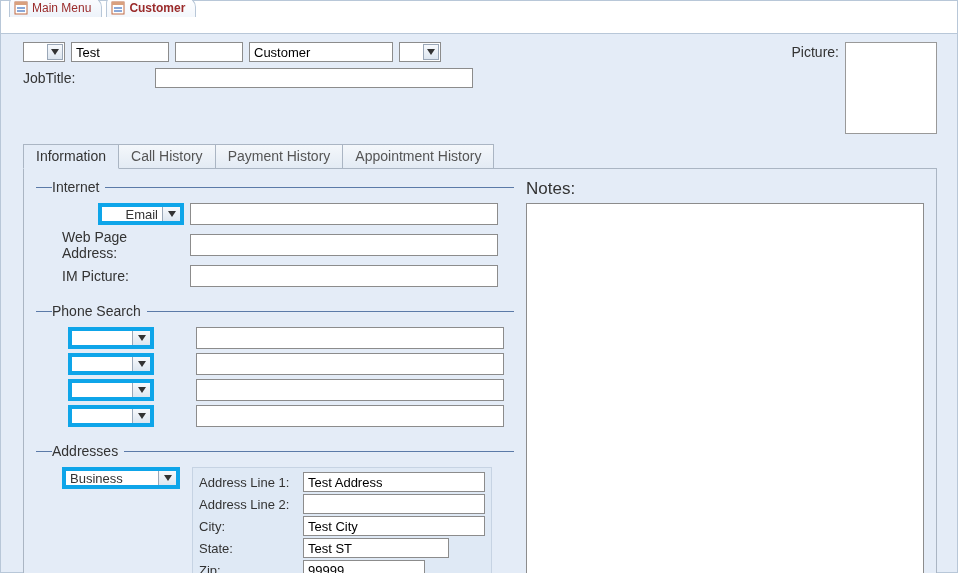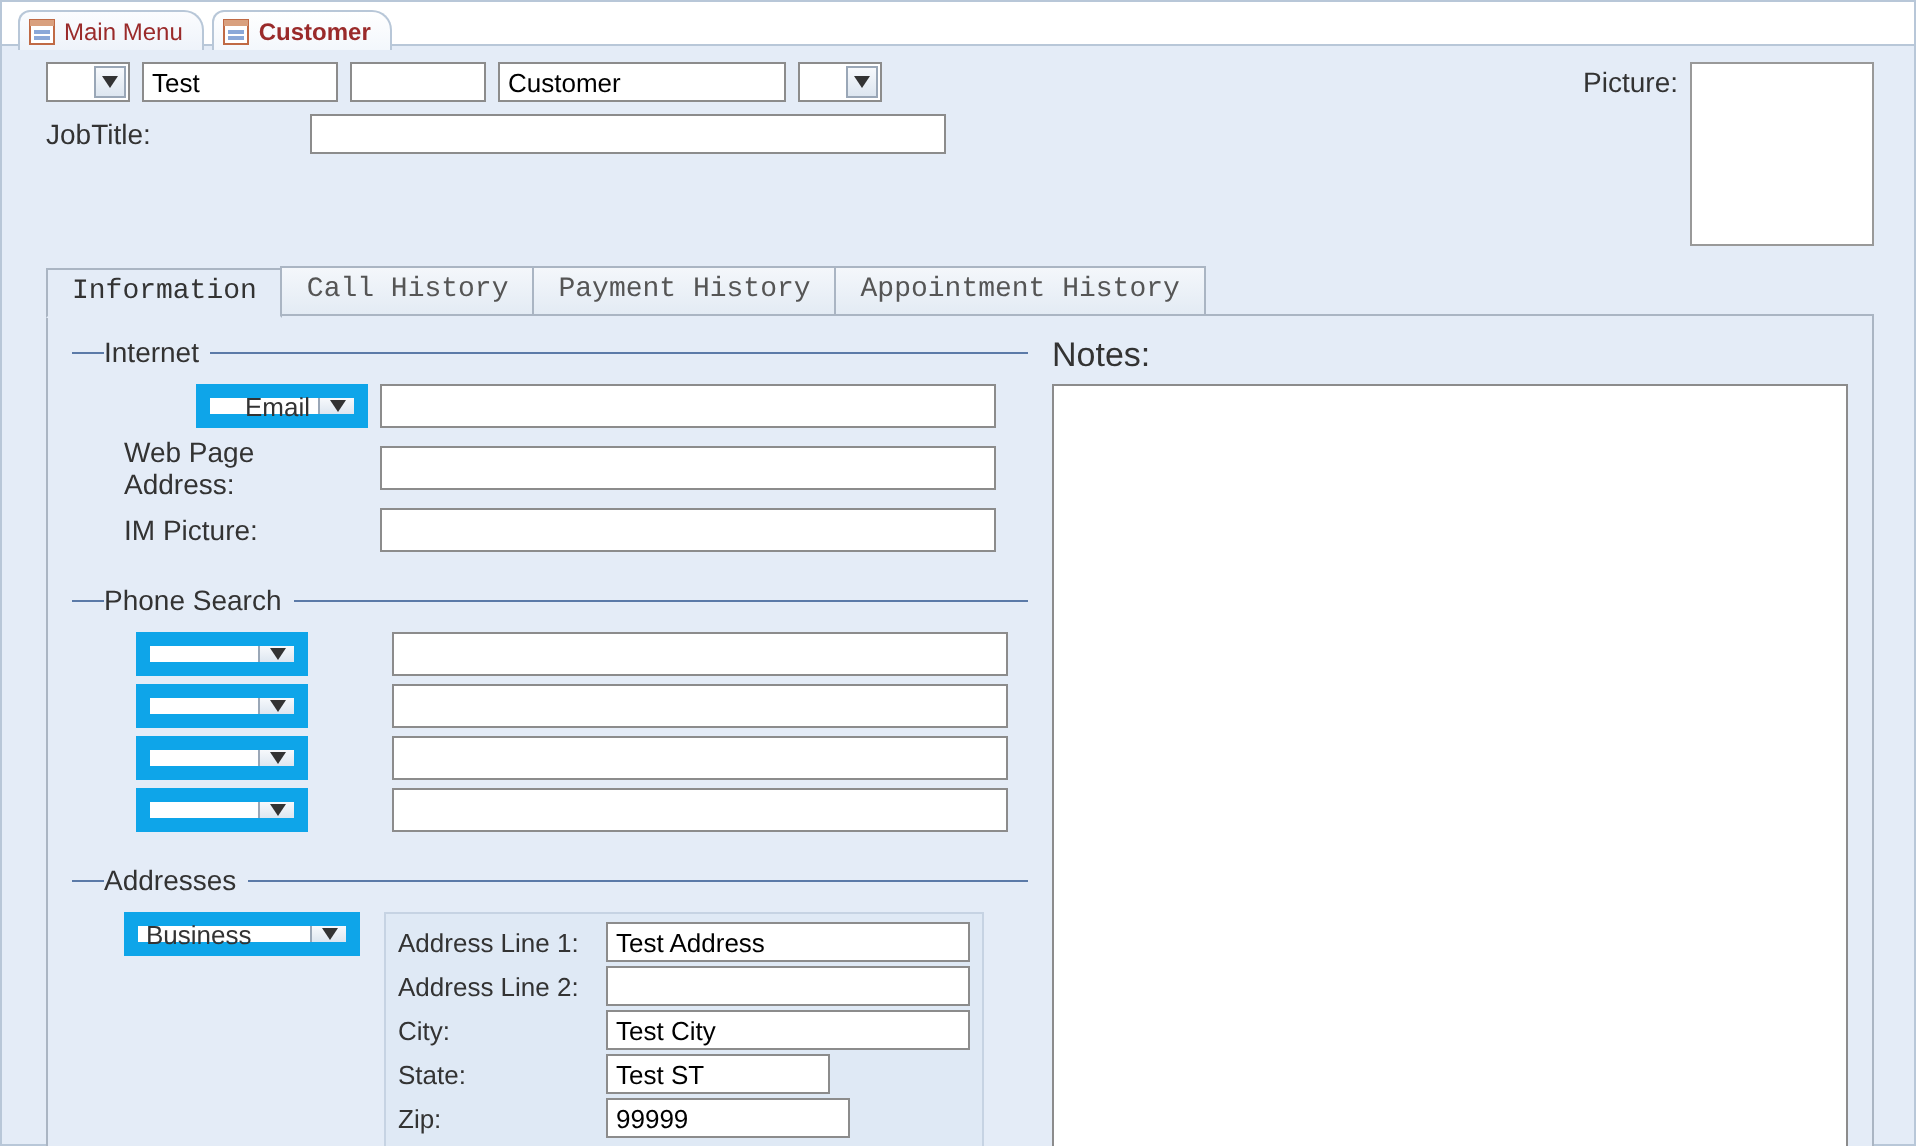--- a/index.html
+++ b/index.html
@@ -14,21 +14,22 @@
   .app {
     width: 958px;
     height: 573px;
     background: #e4ecf7;
     border: 1px solid #b8c7d8;
     position: relative;
   }
   
   .window-tabs {
     display: flex;
-    padding: 4px 8px;
+    align-items: flex-end;
+    padding: 16px 8px;
     height: 22px;
     background: #fff;
     border-bottom: 1px solid #b8c7d8;
     gap: 4px;
   }
   .wtab {
     display: flex;
     align-items: center;
     gap: 4px;
     height: 20px;
@@ -92,23 +93,22 @@
     border:1px solid #999; background:#fff;
   }
   .pic-lbl { font-size:14px; color:#333; padding-top:2px; }
 
   
   .inner-tabs {
     margin: 10px 20px 0 22px;
   }
   .inner-tab-bar {
     display:flex;
-    align-items:center;
+    align-items:flex-end;
     height:24px;
-    font-family:Liberation Mono, monospace;
   }
   .itab {
     padding:3px 12px 4px;
     border:1px solid #aab5c3;
     border-bottom:none;
     background:linear-gradient(#f4f7fb,#e3ebf4);
     font-size:14px;
     color:#555;
     margin-right:-1px;
     cursor:default;
@@ -144,21 +144,21 @@
   }
   .row .rlbl { width:122px; font-size:14px; color:#333; }
   .row .rinput {
     height:22px; border:1px solid #8c8c8c; background:#fff; padding:0 4px;
     font-size:13px;
     width:308px;
   }
   .row .dd-small { width:86px; }
   .dd-small {
     display:inline-flex; align-items:center; height:22px;
-    border:7px solid #0ea5e9; background:#fff;
+    border:4px solid #0ea5e9; background:#fff;
   }
   .dd-small .txt { flex:1; padding:0 4px; font-size:13px; }
   .dd-small .btn {
     width:18px; height:100%;
     border-left:1px solid #9aa7b7;
     background:linear-gradient(#f7f9fc,#dde6f0);
     display:flex; align-items:center; justify-content:center;
   }
 
   
@@ -362,21 +362,21 @@
               <div class="arow">
                 <span class="albl">Address Line 2:</span>
                 <input class="ainput" style="width: 182px;" value="">
               </div>
               <div class="arow">
                 <span class="albl">City:</span>
                 <input class="ainput" style="width: 182px;" value="Test City">
               </div>
               <div class="arow">
                 <span class="albl">State:</span>
-                <input class="ainput" style="width: 112px;" value="Test ST">
+                <input class="ainput" style="width: 146px;" value="Test ST">
               </div>
               <div class="arow">
                 <span class="albl">Zip:</span>
                 <input class="ainput" style="width: 122px;" value="99999">
               </div>
               <div class="ckrow">
                 
                 
               </div>
             </div>

